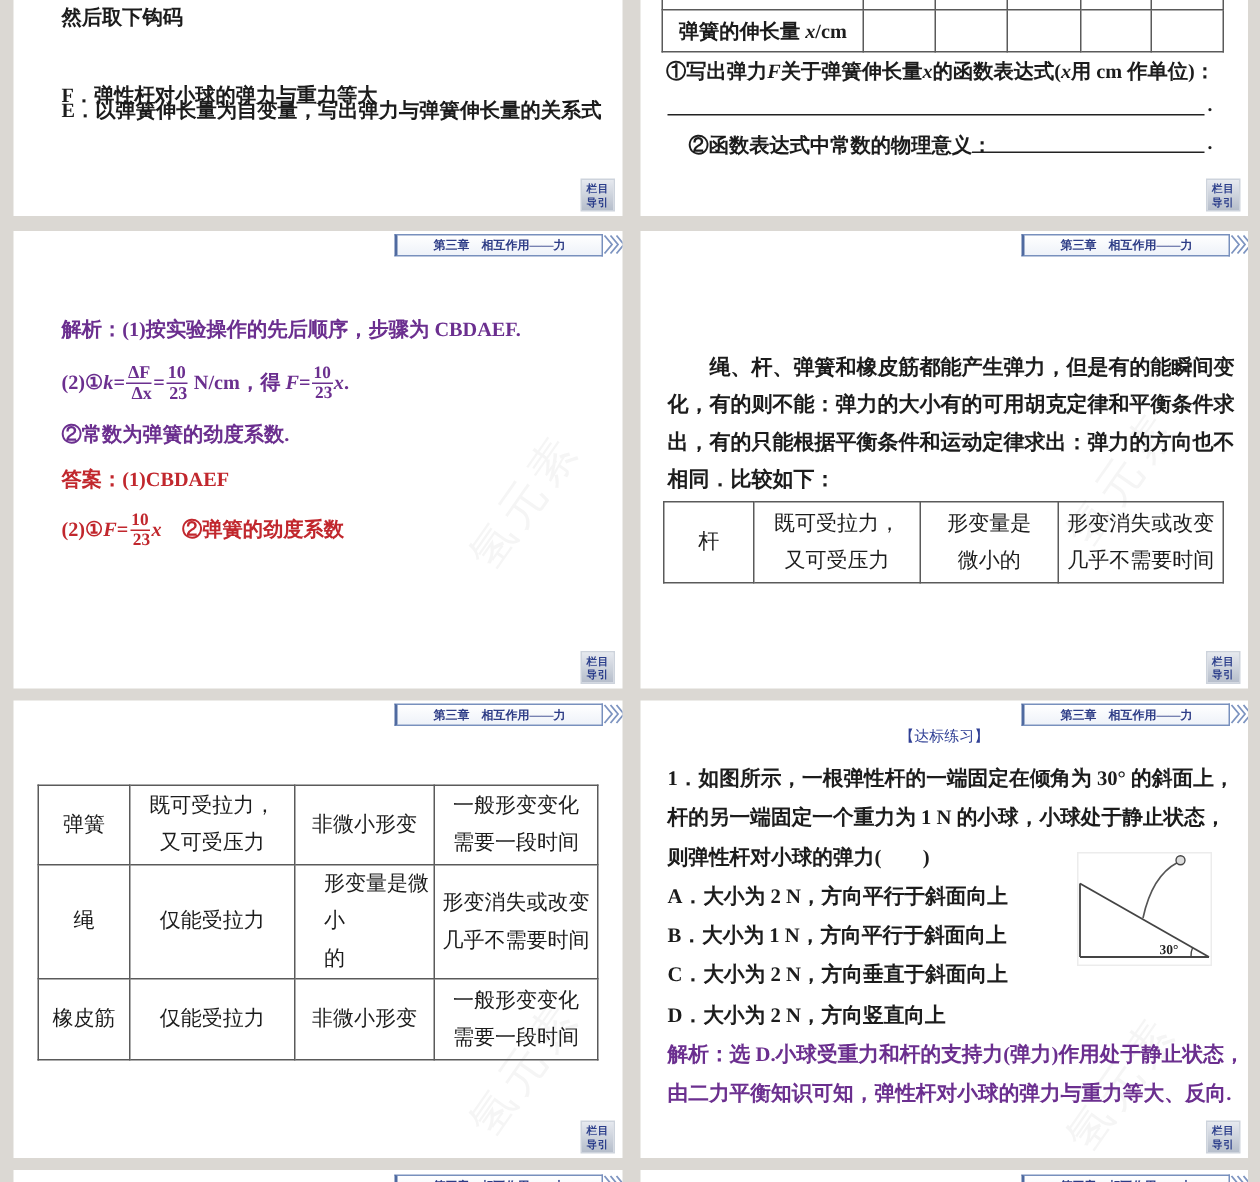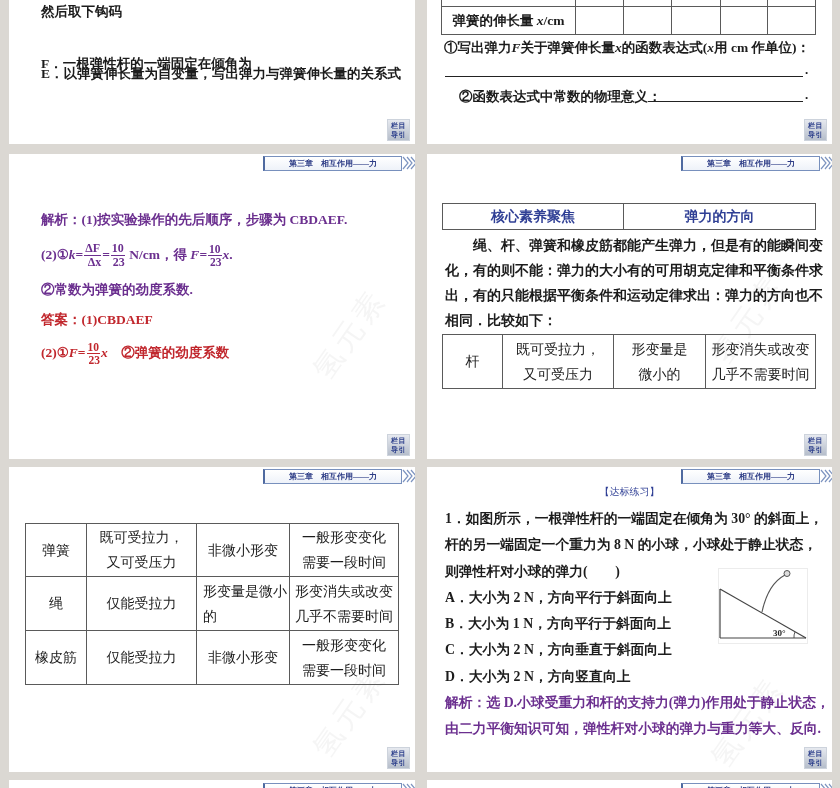--- a/index.html
+++ b/index.html
@@ -15,38 +15,38 @@
 .ln{position:absolute;left:32px;font-size:13.5px;font-weight:bold;white-space:nowrap;line-height:20px;}
 .var{font-style:italic;}
 .purple{color:var(--analysis);}
 .red{color:var(--answer);}
 .frac{display:inline-block;vertical-align:middle;text-align:right;font-size:12px;line-height:13px;margin:0 1px;}
 .frac .num{display:block;border-bottom:1px solid currentColor;padding:0 1px;}
 .frac .den{display:block;}
 .frac.small{font-size:11.5px;line-height:12px;}
 table.grid{position:absolute;border-collapse:collapse;table-layout:fixed;}
 table.grid td{border:1px solid var(--rule);padding:0;text-align:center;vertical-align:middle;font-size:14px;line-height:25px;font-weight:normal;}
-table.grid td.left{text-align:left;padding-left:6px;}
+table.grid td.left{text-align:left;padding-left:19px;}
 .blank{position:absolute;border-bottom:1px solid #222;height:0;}
 .dot{position:absolute;font-size:13px;font-weight:bold;}
 .para{position:absolute;left:18px;width:368px;font-size:14px;line-height:25px;font-weight:bold;}
 .jline{text-align:justify;text-align-last:justify;white-space:nowrap;}
 .jline.indent{padding-left:28px;}
 .heading{position:absolute;left:0;right:0;text-align:center;font-size:10px;font-weight:normal;color:var(--heading);line-height:20px;}
 .qblock{position:absolute;left:18px;width:367px;font-size:13.8px;line-height:26.3px;font-weight:bold;}
 .qblock div{white-space:nowrap;}
 .fig{position:absolute;left:291px;top:101px;width:90px;height:76px;}
 </style>
 </head>
 <body style="--analysis: #6b2f8f; --answer: #c1272d; --heading: #2f3f95;">
 
 <div class="panel" style="left:9px;top:-20px;width:406px;height:164px;">
   <div class="ln" style="top:22px;">然后取下钩码</div>
   <div class="ln" style="top:48px;margin-top:36px;">E．以弹簧伸长量为自变量，写出弹力与弹簧伸长量的关系式</div>
-  <div class="ln" style="top:74px;">F．一根弹性杆的一端固定在倾角为</div>
+  <div class="ln" style="top:74px;">F．弹性杆对小球的弹力与重力等大</div>
   <div class="nav">
     <div>栏目</div>
     <div>导引</div>
   </div>
 </div>
 
 <div class="panel" style="left:427px;top:-20px;width:405px;height:164px;">
   <table class="grid" style="left:14px;top:-2px;width:374px;">
     <colgroup>
         <col style="width:134px">
@@ -121,32 +121,20 @@
 
 <div class="panel" style="left:427px;top:154px;width:405px;height:305px;">
   <div class="badge"><span>第三章</span><span>相互作用——力</span></div>
   <svg class="chev" viewBox="0 0 16 16">
       <polyline points="1,2 6,8 1,14" fill="none" stroke="#7d94c0" stroke-width="1.2"></polyline>
       <polyline points="5,2 10,8 5,14" fill="none" stroke="#7d94c0" stroke-width="1.2"></polyline>
       <polyline points="9,2 14,8 9,14" fill="none" stroke="#7d94c0" stroke-width="1.2"></polyline>
     </svg>
   <div class="wm" style="left:270px;top:145px;">氢元素</div>
 
-  <table class="grid" style="left:15px;top:49px;width:373px;">
-    <colgroup>
-        <col style="width:181px">
-        <col style="width:192px">
-      </colgroup>
-    <tbody>
-        <tr style="height:25px;">
-      <td style="color:var(--heading);font-weight:bold;">核心素养聚焦</td>
-      <td style="color:var(--heading);font-weight:bold;">弹力的方向</td>
-    </tr>
-  </tbody>
-    </table>
 
   <div class="para" style="top:79px;">
     <div class="jline indent">绳、杆、弹簧和橡皮筋都能产生弹力，但是有的能瞬间变</div>
     <div class="jline">化，有的则不能：弹力的大小有的可用胡克定律和平衡条件求</div>
     <div class="jline">出，有的只能根据平衡条件和运动定律求出：弹力的方向也不</div>
     <div>相同．比较如下：</div>
   </div>
 
   <table class="grid" style="left:15px;top:180px;width:373px;">
     <colgroup>
@@ -253,21 +241,21 @@
       <polyline points="1,2 6,8 1,14" fill="none" stroke="#7d94c0" stroke-width="1.2"></polyline>
       <polyline points="5,2 10,8 5,14" fill="none" stroke="#7d94c0" stroke-width="1.2"></polyline>
       <polyline points="9,2 14,8 9,14" fill="none" stroke="#7d94c0" stroke-width="1.2"></polyline>
     </svg>
   <div class="wm" style="left:270px;top:235px;">氢元素</div>
 
   <div class="heading" style="top:15px;">【达标练习】</div>
 
   <div class="qblock" style="top:39px;">
     <div class="jline">1．如图所示，一根弹性杆的一端固定在倾角为 30° 的斜面上，</div>
-    <div class="jline">杆的另一端固定一个重力为 8 N 的小球，小球处于静止状态，</div>
+    <div class="jline">杆的另一端固定一个重力为 1 N 的小球，小球处于静止状态，</div>
     <div>则弹性杆对小球的弹力(　　)</div>
     <div>A．大小为 2 N，方向平行于斜面向上</div>
     <div>B．大小为 1 N，方向平行于斜面向上</div>
     <div>C．大小为 2 N，方向垂直于斜面向上</div>
     <div>D．大小为 2 N，方向竖直向上</div>
     <div class="jline purple">解析：选 D.小球受重力和杆的支持力(弹力)作用处于静止状态，</div>
     <div class="jline purple">由二力平衡知识可知，弹性杆对小球的弹力与重力等大、反向.</div>
   </div>
 
   <div class="fig">

